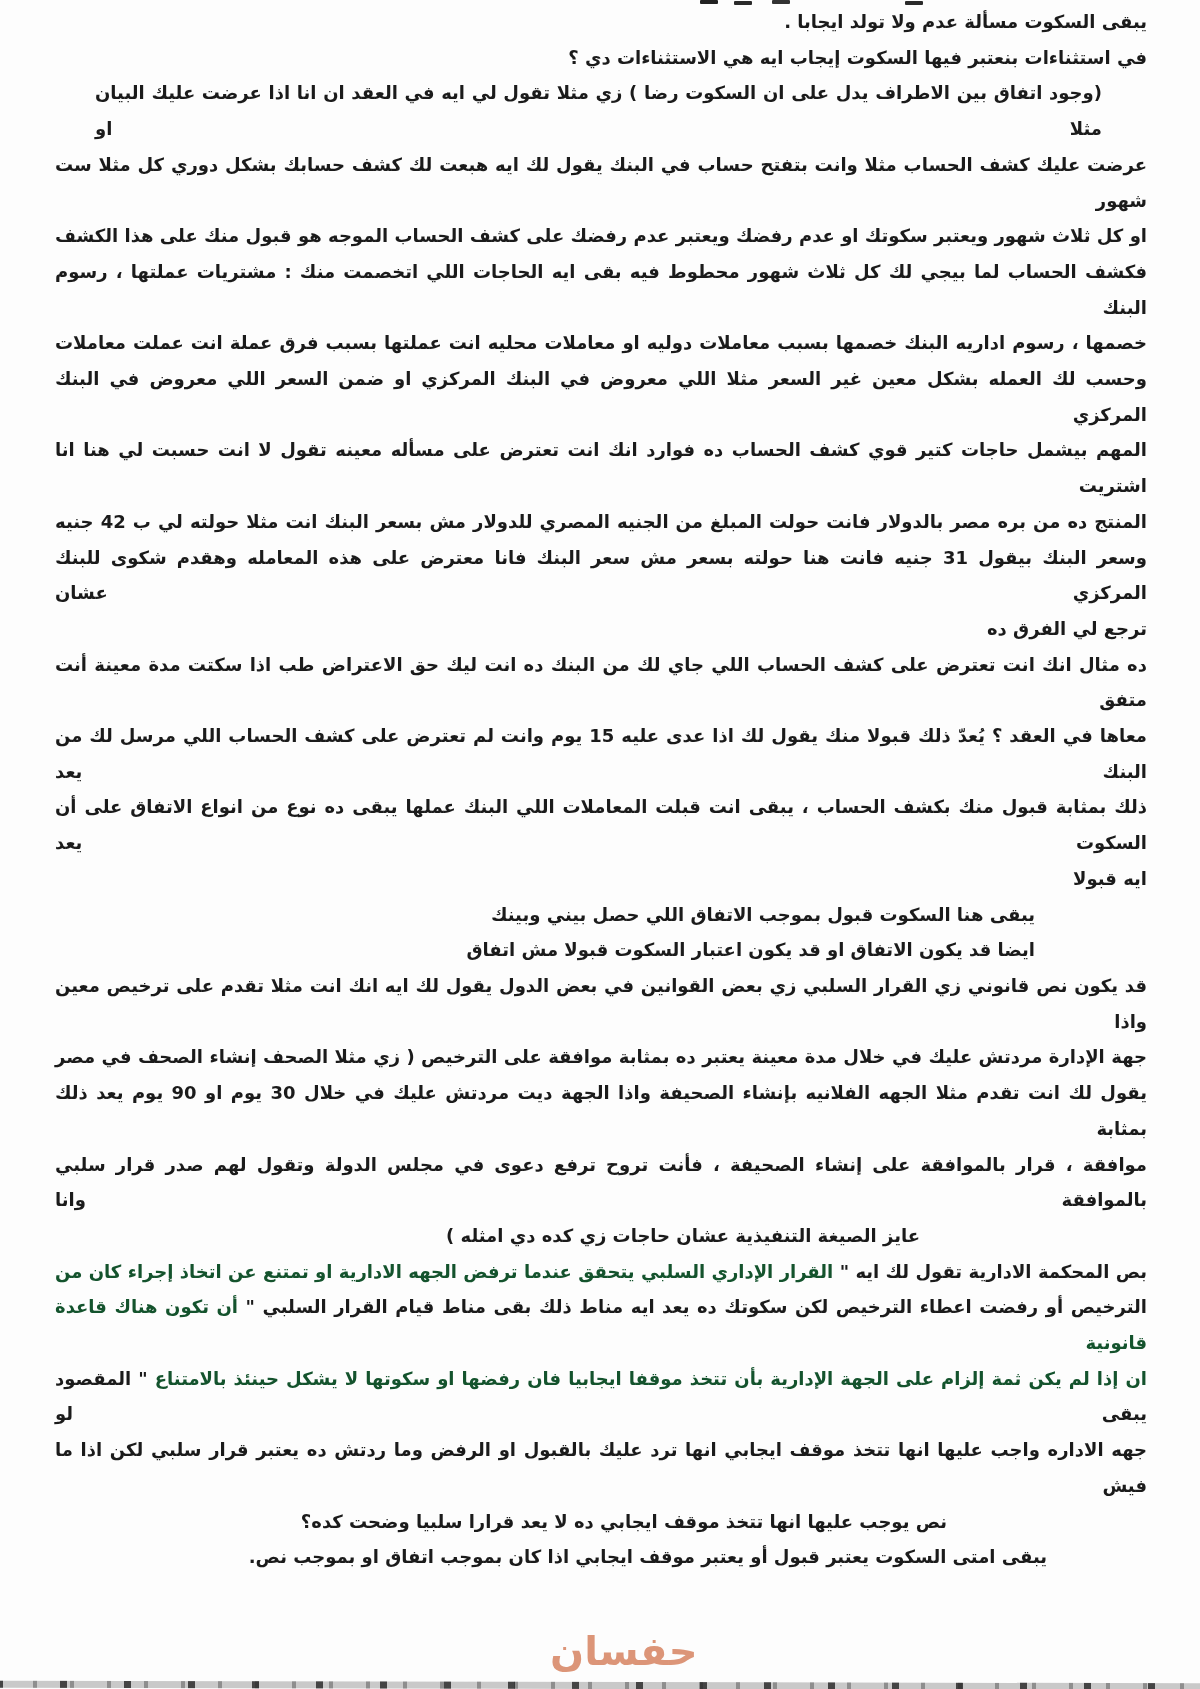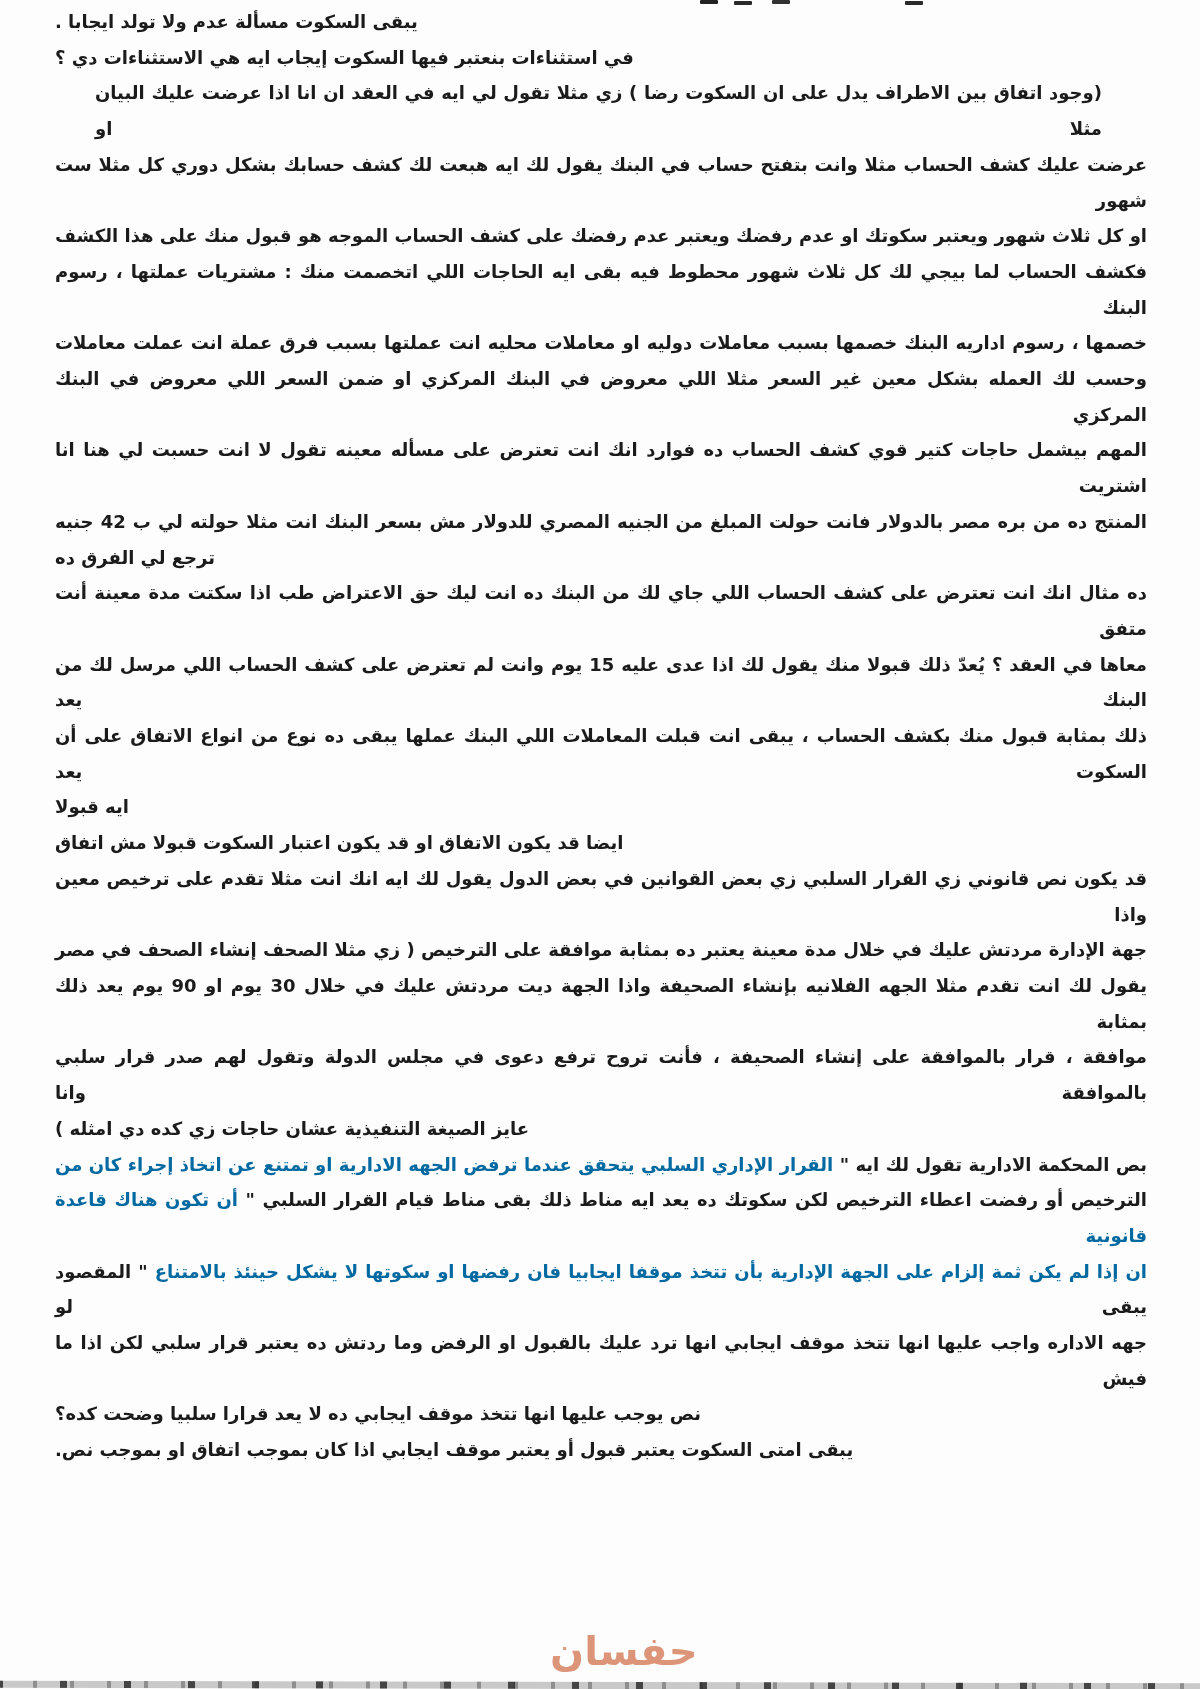--- a/index.html
+++ b/index.html
@@ -24,24 +24,24 @@
     color:#1b1b1b;
     line-height:35.7px;
     direction:rtl;
     unicode-bidi:plaintext;
   }
   .line.justify{
     text-align:justify;
     text-align-last:justify;
   }
   .line.right{
-    text-align:left;
+    text-align:right;
   }
   .seg.black{color:#1b1b1b;}
-  .seg.red{color:#0369a1;}
+  .seg.red{color:#14532d;}
   .watermark{
     position:absolute;
     top:1628px;
     left:550px;
     z-index:1;
     font-size:40px;
     font-weight:700;
     color:#c2410c;
     opacity:.55;
     letter-spacing:1px;
@@ -78,25 +78,27 @@
       <div class="line right"><span class="seg black">يبقى السكوت مسألة عدم ولا تولد ايجابا .</span></div>
       <div class="line right"><span class="seg black">في استثناءات بنعتبر فيها السكوت إيجاب ايه هي الاستثناءات دي ؟</span></div>
       <div class="line justify" style="padding-right: 45px; margin-left: 40px;"><span class="seg black">(وجود اتفاق بين الاطراف يدل على ان السكوت رضا ) زي مثلا تقول لي ايه في العقد ان انا اذا عرضت عليك البيان مثلا او</span></div>
       <div class="line justify"><span class="seg black">عرضت عليك كشف الحساب مثلا وانت بتفتح حساب في البنك يقول لك ايه هبعت لك كشف حسابك بشكل دوري كل مثلا ست شهور</span></div>
       <div class="line justify"><span class="seg black">او كل ثلاث شهور ويعتبر سكوتك او عدم رفضك ويعتبر عدم رفضك على كشف الحساب الموجه هو قبول منك على هذا الكشف</span></div>
       <div class="line justify"><span class="seg black">فكشف الحساب لما بيجي لك كل ثلاث شهور محطوط فيه بقى ايه الحاجات اللي اتخصمت منك : مشتريات عملتها ، رسوم البنك</span></div>
       <div class="line justify"><span class="seg black">خصمها ، رسوم اداريه البنك خصمها بسبب معاملات دوليه او معاملات محليه انت عملتها بسبب فرق عملة  انت عملت معاملات</span></div>
       <div class="line justify"><span class="seg black">وحسب لك العمله بشكل معين غير السعر مثلا اللي معروض في البنك المركزي او ضمن السعر اللي معروض في البنك المركزي</span></div>
       <div class="line justify"><span class="seg black">المهم بيشمل حاجات كتير قوي كشف الحساب ده فوارد انك انت تعترض على مسأله معينه تقول لا انت حسبت لي هنا انا اشتريت</span></div>
       <div class="line justify"><span class="seg black">المنتج ده من بره مصر بالدولار فانت حولت المبلغ من الجنيه المصري للدولار مش بسعر البنك انت مثلا حولته لي ب 42 جنيه</span></div>
+      <div class="line justify"><span class="seg black">وسعر البنك بيقول 31 جنيه فانت هنا حولته بسعر مش سعر البنك فانا معترض على هذه المعامله وهقدم شكوى للبنك المركزي عشان</span></div>
       <div class="line right"><span class="seg black">ترجع لي الفرق ده</span></div>
       <div class="line justify"><span class="seg black">ده مثال انك انت تعترض على كشف الحساب اللي جاي لك من البنك ده انت ليك حق الاعتراض طب اذا سكتت مدة معينة أنت متفق</span></div>
       <div class="line justify"><span class="seg black">معاها في العقد ؟ يُعدّ ذلك قبولا منك يقول لك اذا عدى عليه 15 يوم وانت لم تعترض على كشف الحساب اللي مرسل لك من البنك يعد</span></div>
       <div class="line justify"><span class="seg black">ذلك بمثابة قبول منك بكشف الحساب ، يبقى انت قبلت المعاملات اللي البنك عملها يبقى ده نوع من انواع الاتفاق على أن السكوت يعد</span></div>
       <div class="line right"><span class="seg black">ايه قبولا</span></div>
+      <div class="line right" style="padding-right: 112px;"><span class="seg black">يبقى هنا السكوت قبول بموجب الاتفاق اللي حصل بيني وبينك</span></div>
       <div class="line right" style="padding-right: 112px;"><span class="seg black">ايضا قد يكون الاتفاق او قد يكون اعتبار السكوت قبولا مش اتفاق</span></div>
       <div class="line justify"><span class="seg black">قد يكون نص قانوني زي القرار السلبي زي بعض القوانين في بعض الدول يقول لك ايه انك انت مثلا تقدم على ترخيص معين واذا</span></div>
       <div class="line justify"><span class="seg black">جهة الإدارة مردتش عليك في خلال مدة معينة يعتبر ده بمثابة موافقة على الترخيص ( زي مثلا الصحف إنشاء الصحف في مصر</span></div>
       <div class="line justify"><span class="seg black">يقول لك انت تقدم مثلا الجهه الفلانيه بإنشاء الصحيفة واذا الجهة ديت مردتش عليك في خلال 30 يوم او 90 يوم يعد ذلك بمثابة</span></div>
       <div class="line justify"><span class="seg black">موافقة ، قرار بالموافقة على إنشاء الصحيفة ، فأنت تروح ترفع دعوى في مجلس الدولة وتقول لهم صدر قرار سلبي بالموافقة وانا</span></div>
       <div class="line right" style="padding-right: 227px;"><span class="seg black">عايز الصيغة التنفيذية عشان حاجات زي كده دي امثله )</span></div>
       <div class="line justify"><span class="seg black">بص المحكمة الادارية تقول لك ايه " </span><span class="seg red">القرار الإداري السلبي يتحقق عندما ترفض الجهه الادارية او تمتنع عن اتخاذ إجراء كان من</span></div>
       <div class="line justify"><span class="seg black">الترخيص أو رفضت اعطاء الترخيص لكن سكوتك ده يعد ايه مناط ذلك بقى مناط قيام القرار السلبي " </span><span class="seg red">أن تكون هناك قاعدة قانونية</span></div>
       <div class="line justify"><span class="seg red">ان إذا لم يكن ثمة إلزام على الجهة الإدارية بأن تتخذ موقفا ايجابيا فان رفضها او سكوتها لا يشكل حينئذ بالامتناع </span><span class="seg black">" المقصود يبقى لو</span></div>
       <div class="line justify"><span class="seg black">جهه الاداره واجب عليها انها تتخذ موقف ايجابي انها ترد عليك بالقبول او الرفض وما ردتش ده يعتبر قرار سلبي لكن اذا ما فيش</span></div>

